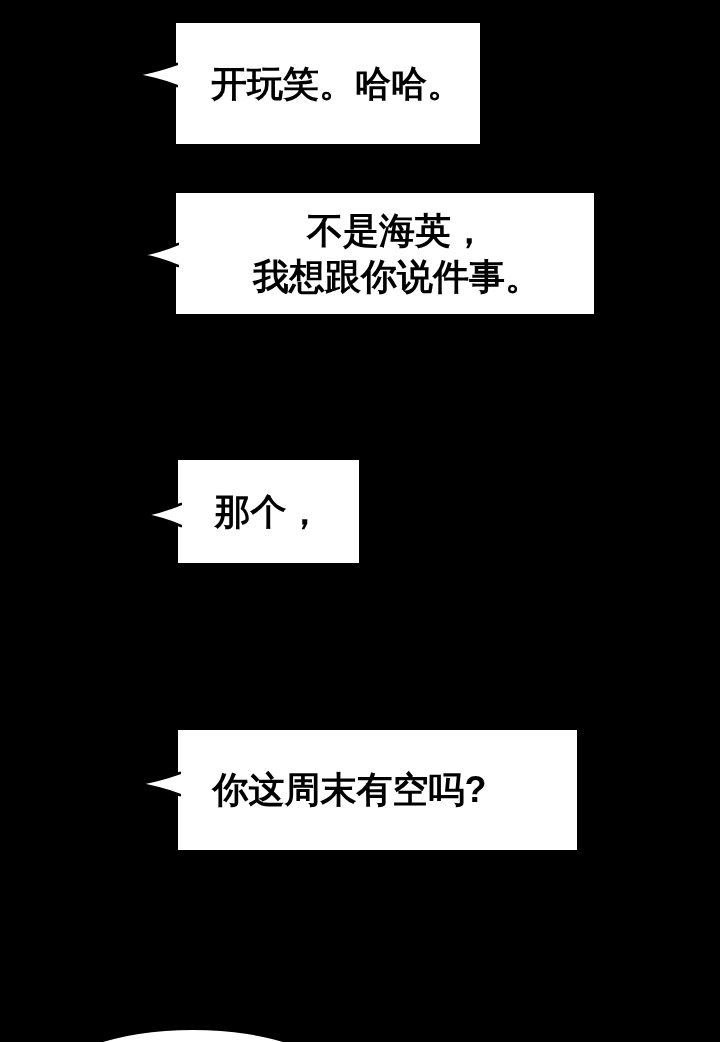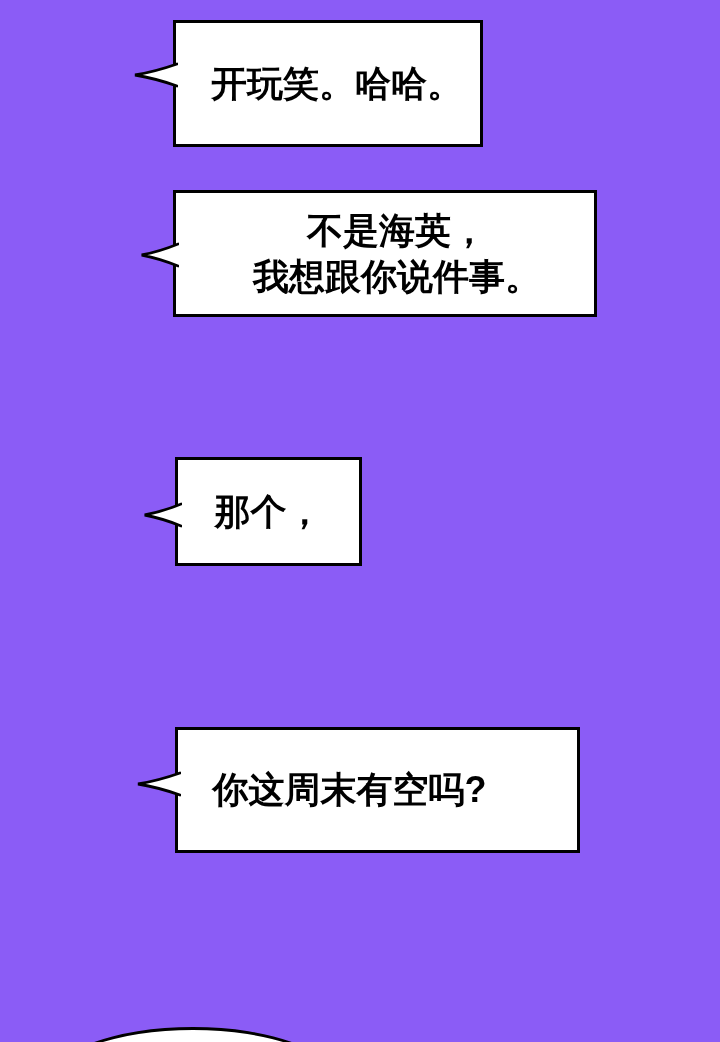--- a/index.html
+++ b/index.html
@@ -1,20 +1,20 @@
 <!DOCTYPE html>
 <html><head>
 <meta charset="utf-8">
 <style>
   html, body { margin: 0; padding: 0; background: #ffffff; }
   .page {
     position: relative;
     width: 720px;
     height: 1042px;
-    background: #8b5cf6;
+    background: #000000;
     overflow: hidden;
     font-family: "Liberation Sans", "DejaVu Sans", sans-serif;
   }
   .bubble {
     position: absolute;
     background: #ffffff;
     border: 3px solid #000000;
     display: flex;
     flex-direction: column;
     align-items: center;

